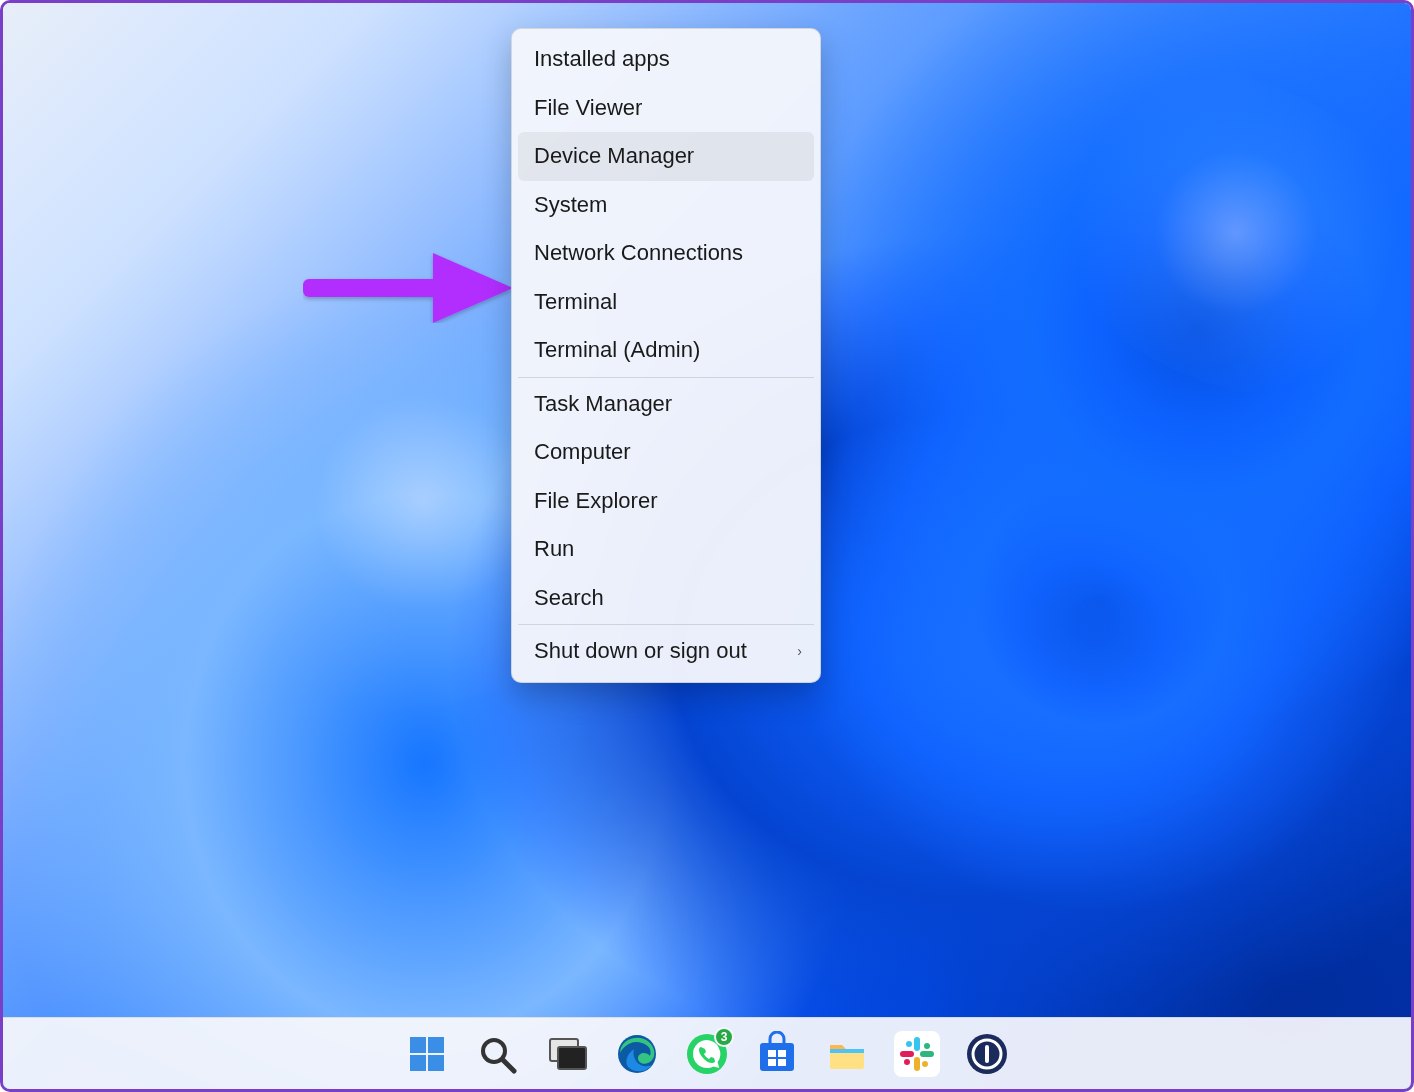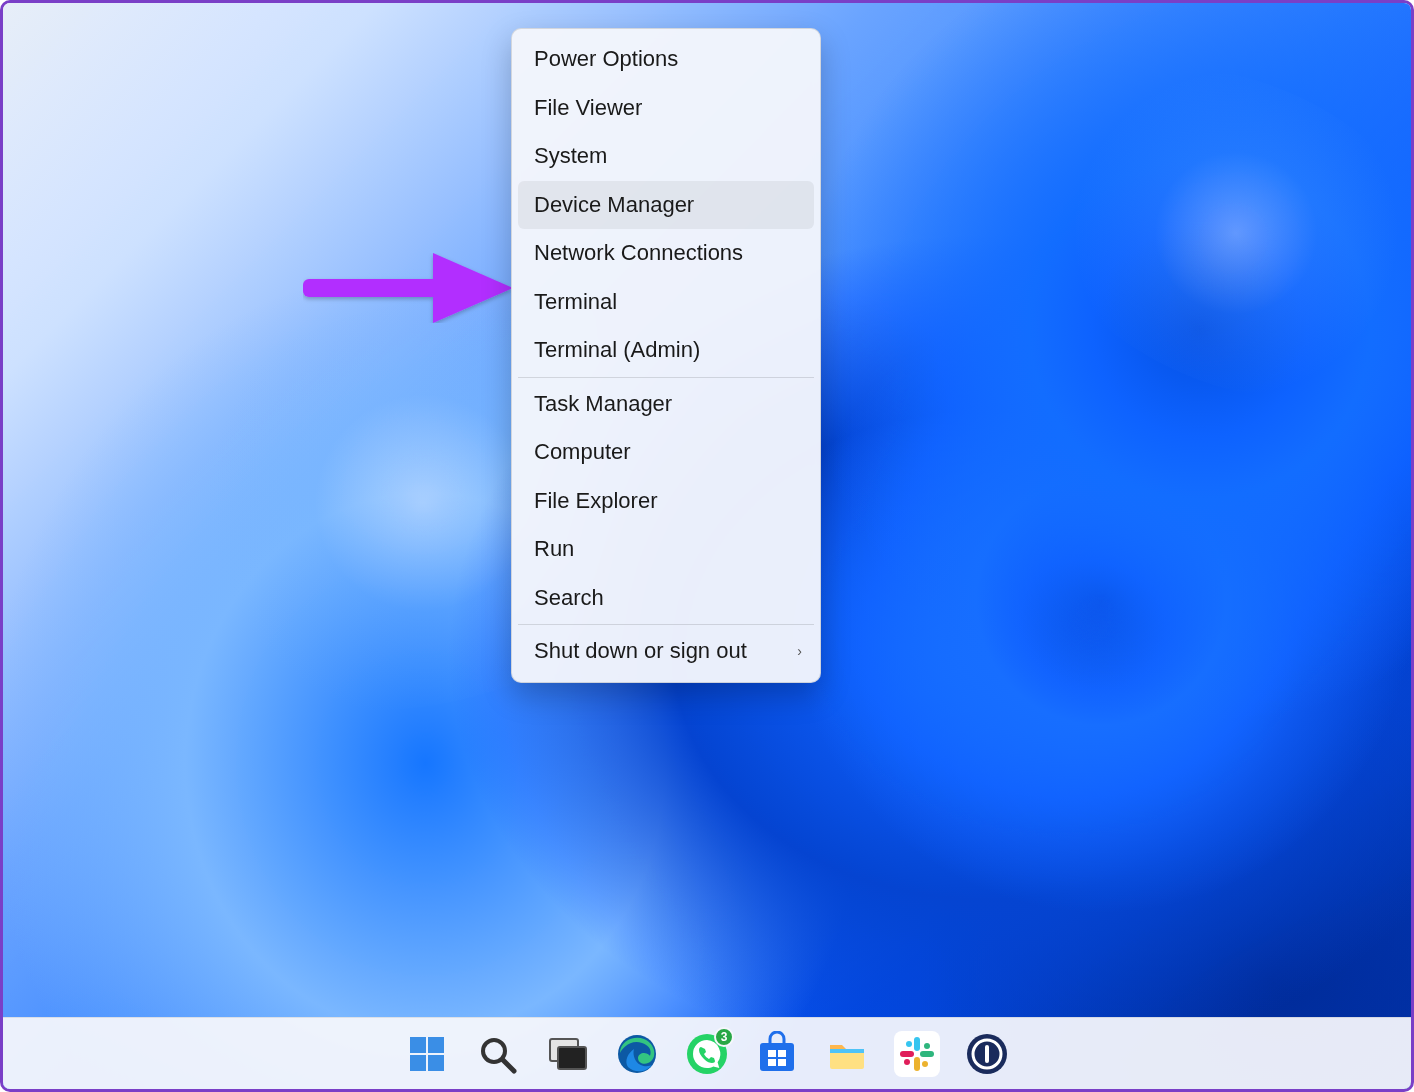--- a/index.html
+++ b/index.html
@@ -137,24 +137,24 @@
         </filter>
       </defs>
       <g fill="#b22fff" filter="url(#aShadow)">
         <rect x="0" y="26" width="140" height="18" rx="6"></rect>
         <polygon points="130,0 210,35 130,70"></polygon>
       </g>
     </svg>
   </div>
 
   <div class="context-menu" id="context-menu">
-      <div class="menu-item"><span>Power Options</span></div>
+      <div class="menu-item"><span>Installed apps</span></div>
       <div class="menu-item"><span>File Viewer</span></div>
+      <div class="menu-item highlighted"><span>Device Manager</span></div>
       <div class="menu-item"><span>System</span></div>
-      <div class="menu-item highlighted"><span>Device Manager</span></div>
       <div class="menu-item"><span>Network Connections</span></div>
       <div class="menu-item"><span>Terminal</span></div>
       <div class="menu-item"><span>Terminal (Admin)</span></div>
       <div class="menu-sep"></div>
       <div class="menu-item"><span>Task Manager</span></div>
       <div class="menu-item"><span>Computer</span></div>
       <div class="menu-item"><span>File Explorer</span></div>
       <div class="menu-item"><span>Run</span></div>
       <div class="menu-item"><span>Search</span></div>
       <div class="menu-sep"></div>

